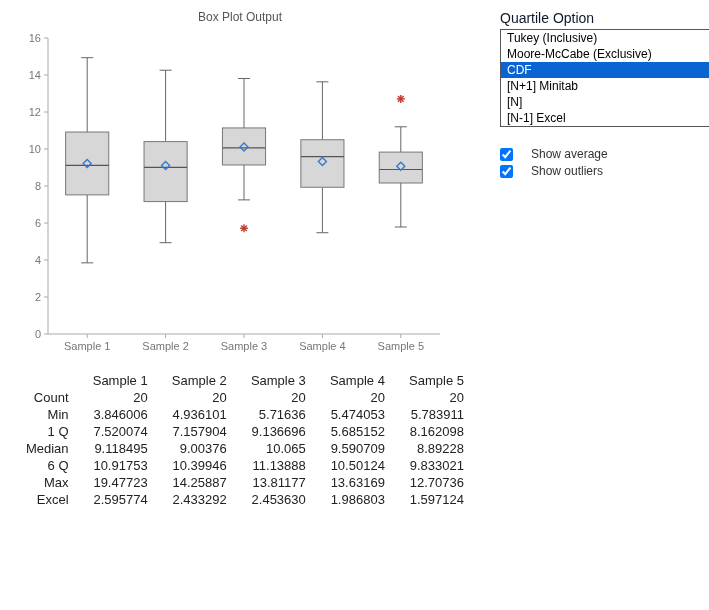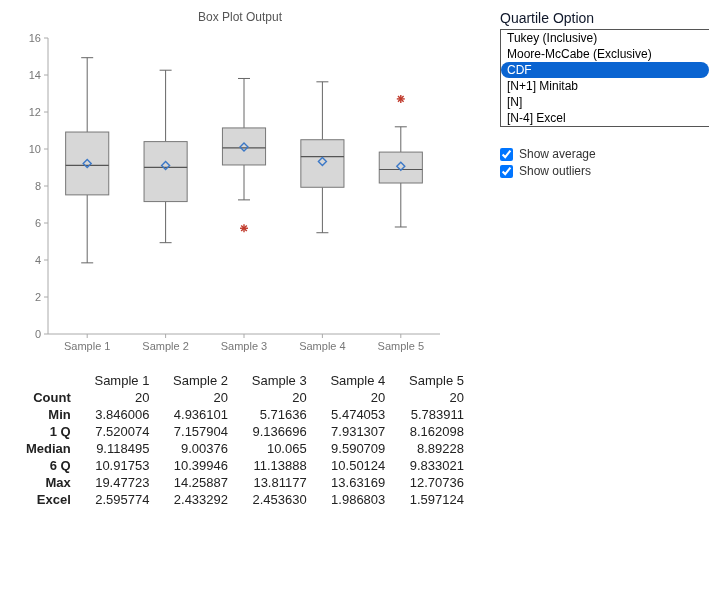--- a/index.html
+++ b/index.html
@@ -45,21 +45,21 @@
     font-size: 13px;
     color: #222;
     width: 100%;
   }
   table.stats th, table.stats td {
     padding: 1px 6px;
     text-align: right;
     white-space: nowrap;
   }
   table.stats th.rowhdr {
-    font-weight: bold;
+    font-weight: normal;
   }
   table.stats thead th {
     font-weight: normal;
   }
 
   .opt-label {
     font-size: 14px;
     margin-bottom: 3px;
     color: #0f172a;
   }
@@ -74,21 +74,20 @@
     font-size: 12px;
   }
   .listbox .item {
     padding: 1px 6px;
     cursor: default;
     color: #000;
   }
   .listbox .item.selected {
     background: #0a64d1;
     color: #fff;
-    border-radius: 8px;
   }
   .list-scroll {
     width: 16px;
     background: #efefef;
     border-left: 1px solid #bbb;
     display: flex;
     flex-direction: column;
     justify-content: space-between;
     align-items: center;
     color: #666;
@@ -99,21 +98,21 @@
     height: 16px;
     display: flex;
     align-items: center;
     justify-content: center;
     cursor: default;
   }
   .checks { margin-top: 20px; }
   .check-row {
     display: flex;
     align-items: center;
-    gap: 6px;
+    gap: 18px;
     margin-bottom: 3px;
     font-size: 12px;
   }
   .check-row input { margin:0; }
 </style>
 </head>
 <body>
 
 <div class="layout">
   <div class="left">
@@ -225,21 +224,21 @@
             <td>4.936101</td>
             <td>5.71636</td>
             <td>5.474053</td>
             <td>5.783911</td>
           </tr>
           <tr>
             <th class="rowhdr">1 Q</th>
             <td>7.520074</td>
             <td>7.157904</td>
             <td>9.136696</td>
-            <td>7.931307</td>
+            <td>5.685152</td>
             <td>8.162098</td>
           </tr>
           <tr>
             <th class="rowhdr">Median</th>
             <td>9.118495</td>
             <td>9.00376</td>
             <td>10.065</td>
             <td>9.590709</td>
             <td>8.89228</td>
           </tr>
@@ -273,21 +272,21 @@
 
   <div class="right">
     <div class="opt-label">Quartile Option</div>
     <div class="listbox-wrap">
       <div class="listbox" id="quartile-list">
           <div class="item">Tukey (Inclusive)</div>
           <div class="item">Moore-McCabe (Exclusive)</div>
           <div class="item selected">CDF</div>
           <div class="item">[N+1] Minitab</div>
           <div class="item">[N]</div>
-          <div class="item">[N-4] Excel</div>
+          <div class="item">[N-1] Excel</div>
         </div>
       <div class="list-scroll">
         <div class="arrow">▴</div>
         <div class="arrow">▾</div>
       </div>
     </div>
     <div class="checks">
       <label class="check-row">
         <input type="checkbox" id="cb-avg" checked="" style="">
         <span>Show average</span>

